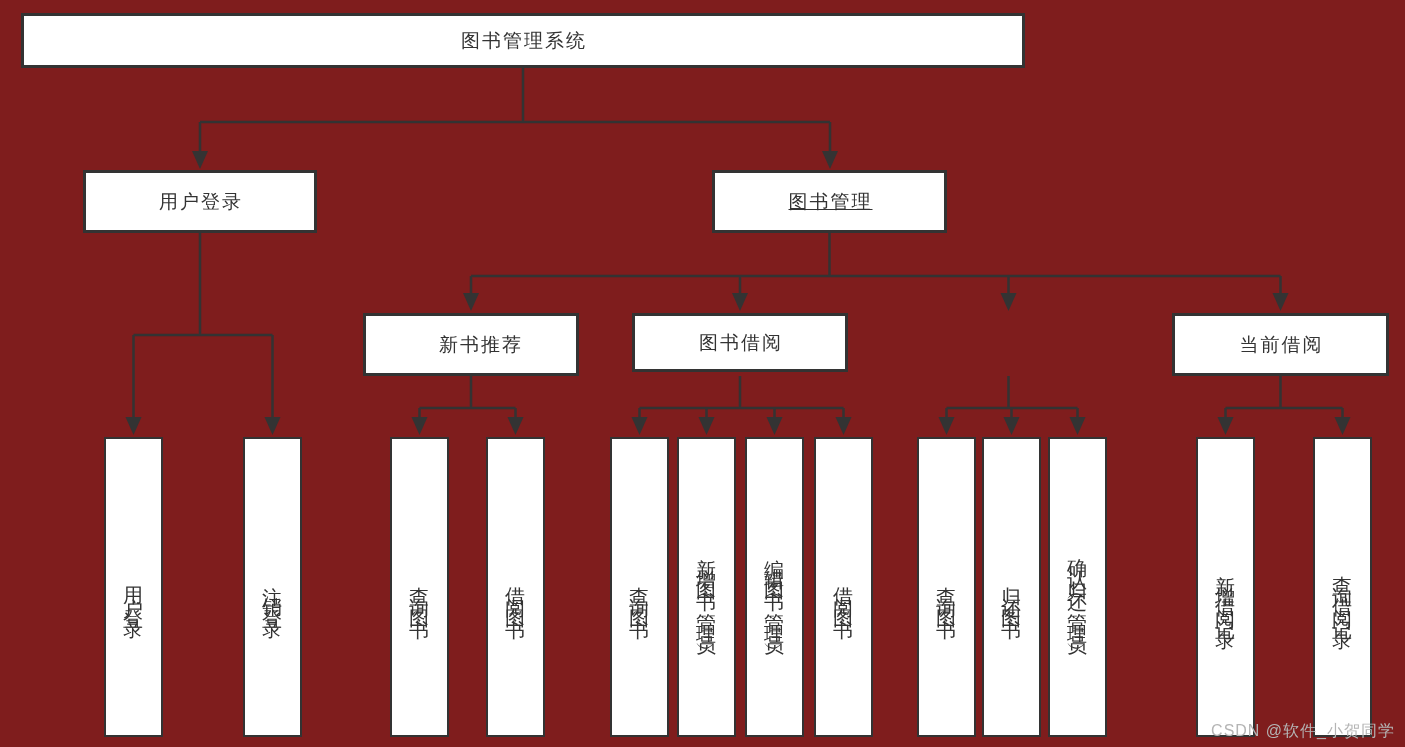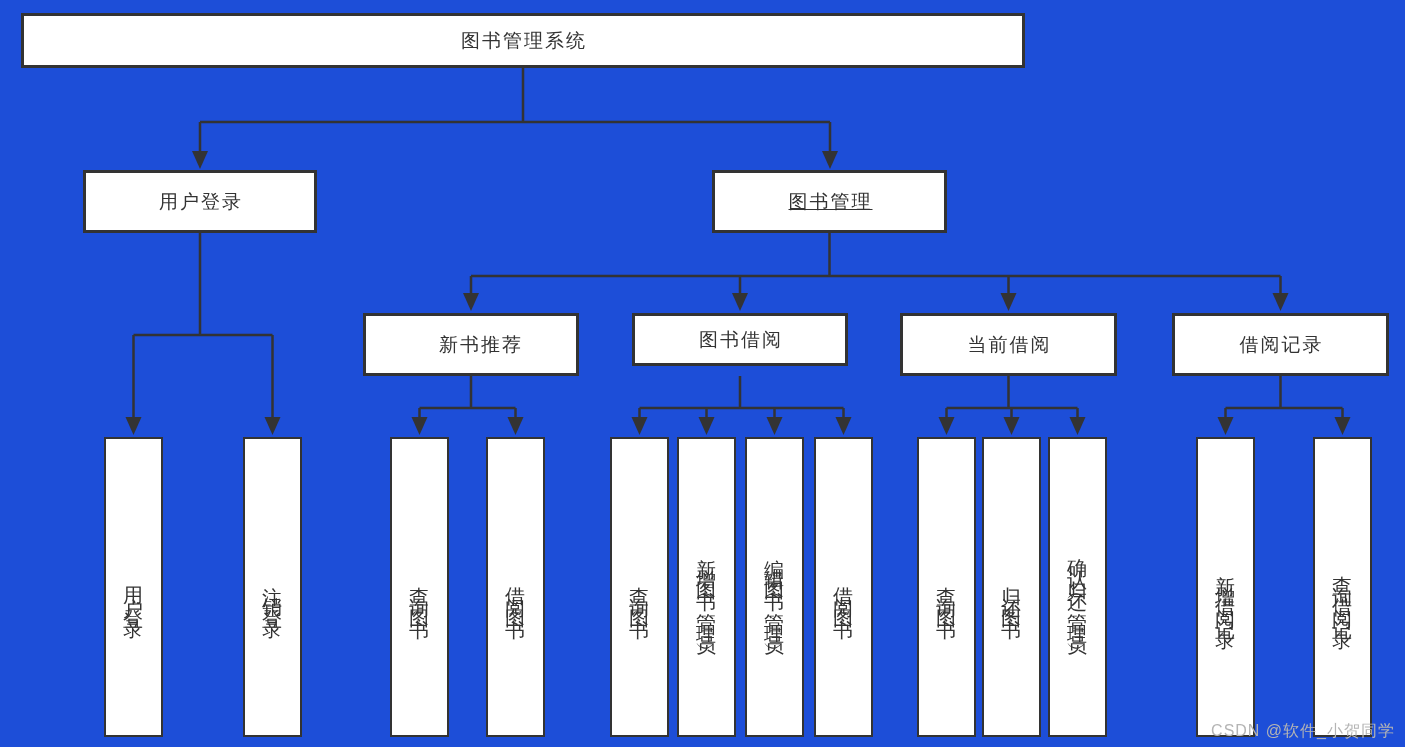--- a/index.html
+++ b/index.html
@@ -1,17 +1,17 @@
 <!DOCTYPE html>
 <html><head>
 <meta charset="utf-8">
 <style>
   html,body{margin:0;padding:0;background:#ffffff;}
   .canvas{
-    position:relative;width:1405px;height:747px;background:#1d4ed8;
+    position:relative;width:1405px;height:747px;background:#7f1d1d;
     font-family:"Liberation Sans","DejaVu Sans",sans-serif;overflow:hidden;
   }
   .connectors{position:absolute;left:0;top:0;width:1405px;height:747px;}
   .hbox{
     position:absolute;box-sizing:border-box;border:3px solid #333333;background:#ffffff;
     display:flex;align-items:center;justify-content:center;
     font-size:19px;letter-spacing:2px;padding-left:2px;color:#333333;z-index:2;
     white-space:nowrap;
   }
   .vbox{
@@ -63,23 +63,22 @@
       <polygon points="1334.5,417 1350.5,417 1342.5,435"></polygon>
     </g>
   </svg>
 
   <div class="hbox" style="left:21px;top:13px;width:1004px;height:55px;">图书管理系统</div>
 
   <div class="hbox" style="left:83px;top:170px;width:234px;height:63px;">用户登录</div>
   <div class="hbox" style="left:712px;top:170px;width:235px;height:63px;text-decoration:underline;">图书管理</div>
 
   <div class="hbox" style="left:363px;top:313px;width:216px;height:63px;padding-left:20px;">新书推荐</div>
-  <div class="hbox" style="left:632px;top:313px;width:216px;height:53px;">图书借阅</div>
-  <div class="hbox" style="left:900px;top:313px;width:217px;height:63px;">当前借阅</div>
-  <div class="hbox" style="left:1172px;top:313px;width:217px;height:63px;">借阅记录</div>
+  <div class="hbox" style="left:632px;top:313px;width:216px;height:59px;">图书借阅</div>
+  <div class="hbox" style="left:1172px;top:313px;width:217px;height:63px;">当前借阅</div>
 
   <div class="vbox" style="left:104px;top:437px;width:59px;height:300px;">用户登录</div>
   <div class="vbox" style="left:243px;top:437px;width:59px;height:300px;">注销登录</div>
 
   <div class="vbox" style="left:390px;top:437px;width:59px;height:300px;">查询图书</div>
   <div class="vbox" style="left:486px;top:437px;width:59px;height:300px;">借阅图书</div>
 
   <div class="vbox" style="left:610px;top:437px;width:59px;height:300px;">查询图书</div>
   <div class="vbox" style="left:677px;top:437px;width:59px;height:300px;">新增图书（管理员）</div>
   <div class="vbox" style="left:745px;top:437px;width:59px;height:300px;">编辑图书（管理员）</div>

